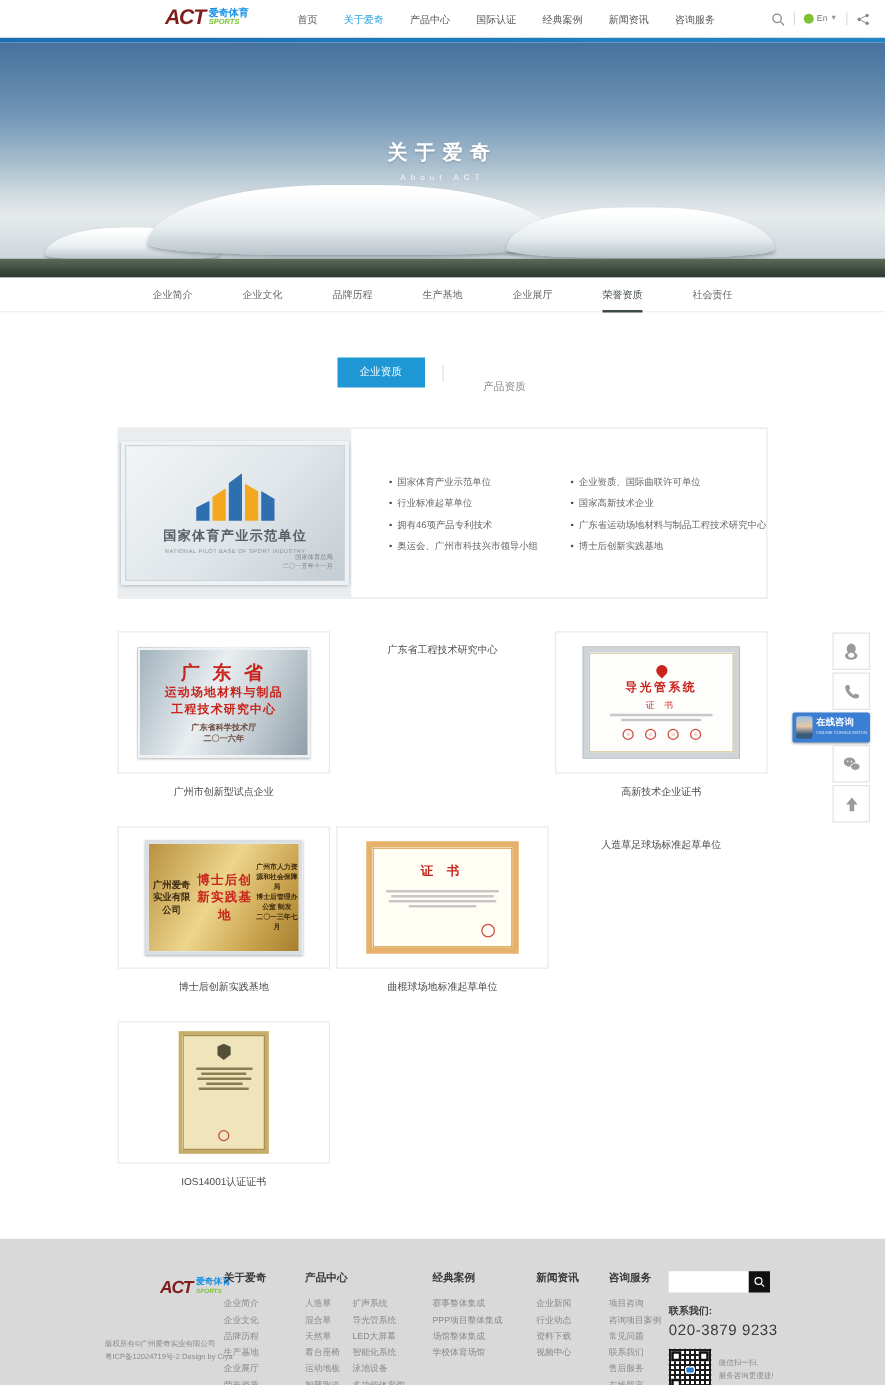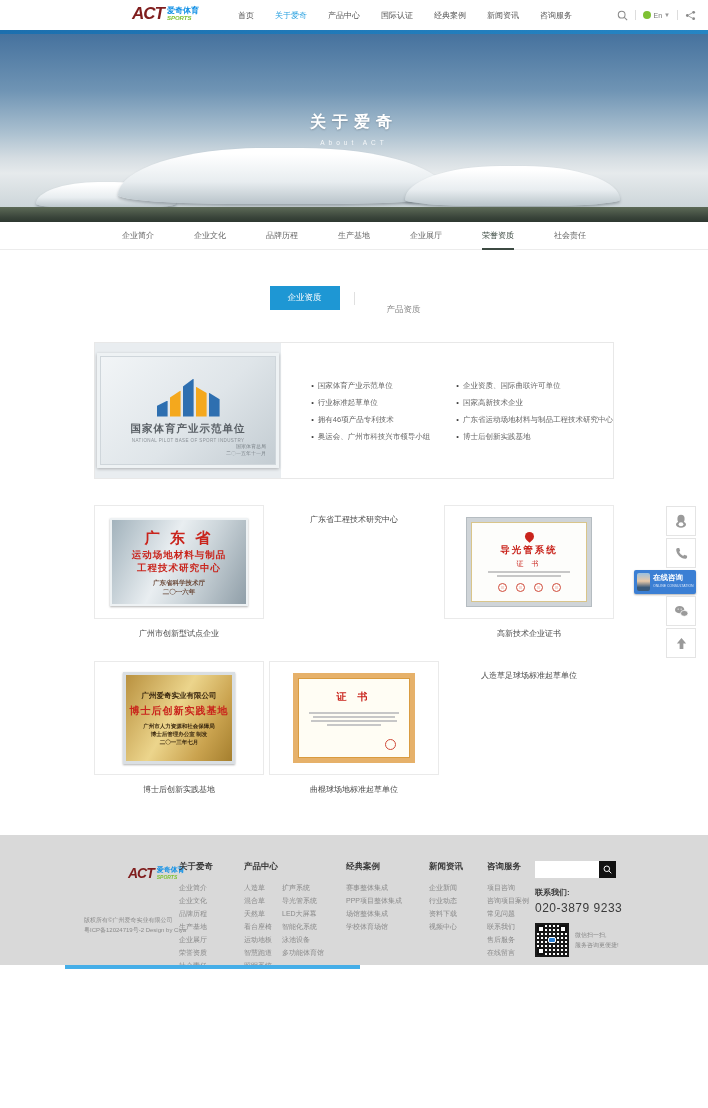--- a/index.html
+++ b/index.html
@@ -88,23 +88,23 @@
 
   .hns { width:124px; height:88px; border:4px solid #cfd4d8; outline:1px solid #b5bcc1; background:#fdfdfb;
     box-shadow:inset 0 0 0 1px #d9c58a; display:flex; flex-direction:column; align-items:center; justify-content:center; position:relative; }
   .flame { width:9px; height:9px; background:#c9241c; border-radius:50% 50% 50% 0; transform:rotate(-45deg); margin-bottom:3px; }
   .hns-title { color:#c9241c; font-weight:bold; font-size:9.5px; letter-spacing:2px; }
   .hns-sub { color:#c9241c; font-size:7px; letter-spacing:3px; margin-top:2px; }
   .tline { height:2px; background:#c7c7c7; margin:2px auto 0; }
   .seal-row { display:flex; gap:9px; margin-top:6px; }
   .seal { width:9px; height:9px; border:1.5px solid #d04a3a; border-radius:50%; background:radial-gradient(circle,#f6d9d4 30%,transparent 31%); }
 
-  .gplq { width:112px; height:92px; background:linear-gradient(120deg,#b9913f 0%,#ecd58c 45%,#caa34f 75%,#a57f2e 100%);
+  .gplq { width:126px; height:92px; background:linear-gradient(120deg,#b9913f 0%,#ecd58c 45%,#caa34f 75%,#a57f2e 100%);
     border:3px solid #dadfe3; box-shadow:0 1px 2px rgba(0,0,0,.3);
-    display:flex; flex-direction:column; align-items:center; justify-content:center; text-align:center; }
+    display:flex; flex-direction:row; align-items:center; justify-content:center; text-align:center; }
   .gplq .co { color:#3c2a10; font-weight:bold; font-size:7.5px; }
   .gplq .ti { color:#c9241c; font-weight:bold; font-size:10px; letter-spacing:1px; margin:3px 0 4px; }
   .gplq .is { color:#3c2a10; font-size:5.5px; font-weight:bold; line-height:8px; }
 
   .ocert { width:122px; height:90px; border:5px solid #e6b16a; box-shadow:inset 0 0 0 1px #d99b3f; background:#fffdf4;
     display:flex; flex-direction:column; align-items:center; padding-top:12px; position:relative; }
   .ocert .ti { font-weight:bold; font-size:10px; letter-spacing:4px; }
   .ocert .ti.red { color:#c9241c; }
   .ocert .ti.gold { color:#dd8f1e; }
   .ocert .body { width:80%; margin-top:6px; }
@@ -348,20 +348,34 @@
           </div>
           <div class="cert-caption">曲棍球场地标准起草单位</div>
         </div>
 
         <div class="cert-cell">
           <div class="cert-caption">人造草足球场标准起草单位</div>
         </div>
 
 
 
+        <div class="cert-cell">
+          <div class="cert-card">
+            <div class="icert">
+              <div class="shield"></div>
+              <div class="tline" style="width:90%"></div>
+              <div class="tline" style="width:72%"></div>
+              <div class="tline" style="width:86%"></div>
+              <div class="tline" style="width:58%"></div>
+              <div class="tline" style="width:80%"></div>
+              <span class="iseal"></span>
+            </div>
+          </div>
+          <div class="cert-caption">IOS14001认证证书</div>
+        </div>
 
       </div>
     </div>
   </div>
 
   <div class="float-widgets">
     <div class="fw-box">
       <svg width="14" height="15" viewBox="0 0 14 15">
           <ellipse cx="7" cy="5" rx="3.6" ry="4.2" fill="#9a9a9a"></ellipse>
           <ellipse cx="7" cy="10.6" rx="5" ry="3.2" fill="#9a9a9a"></ellipse>

